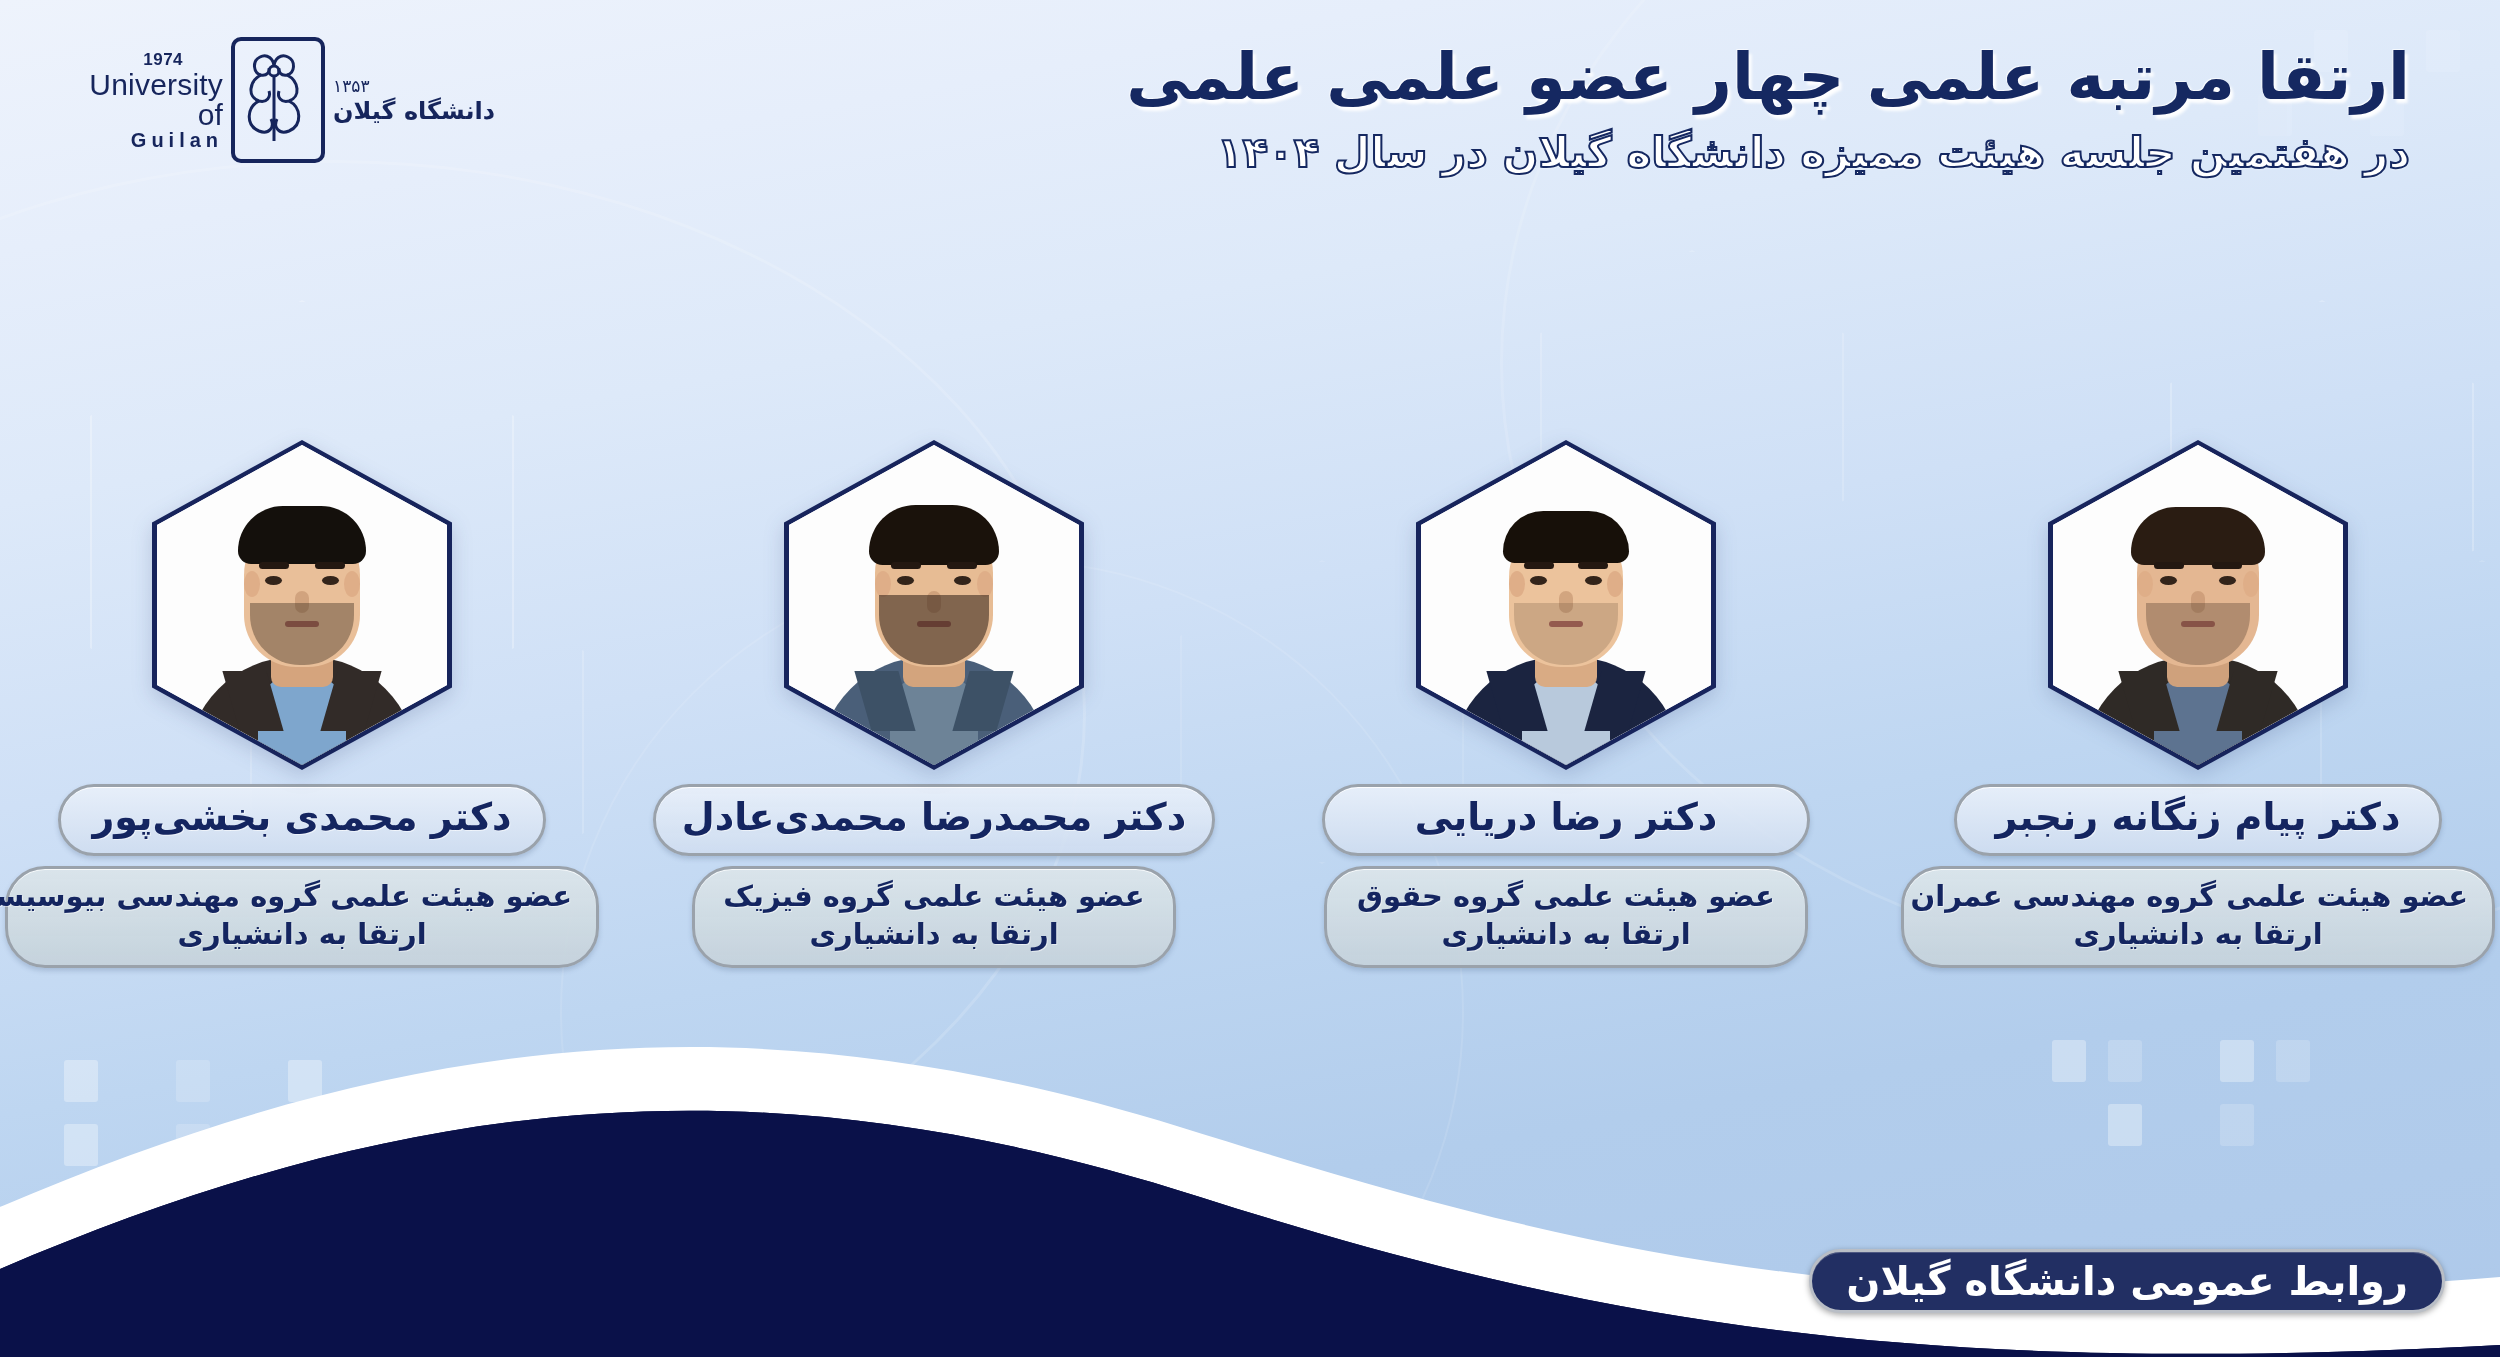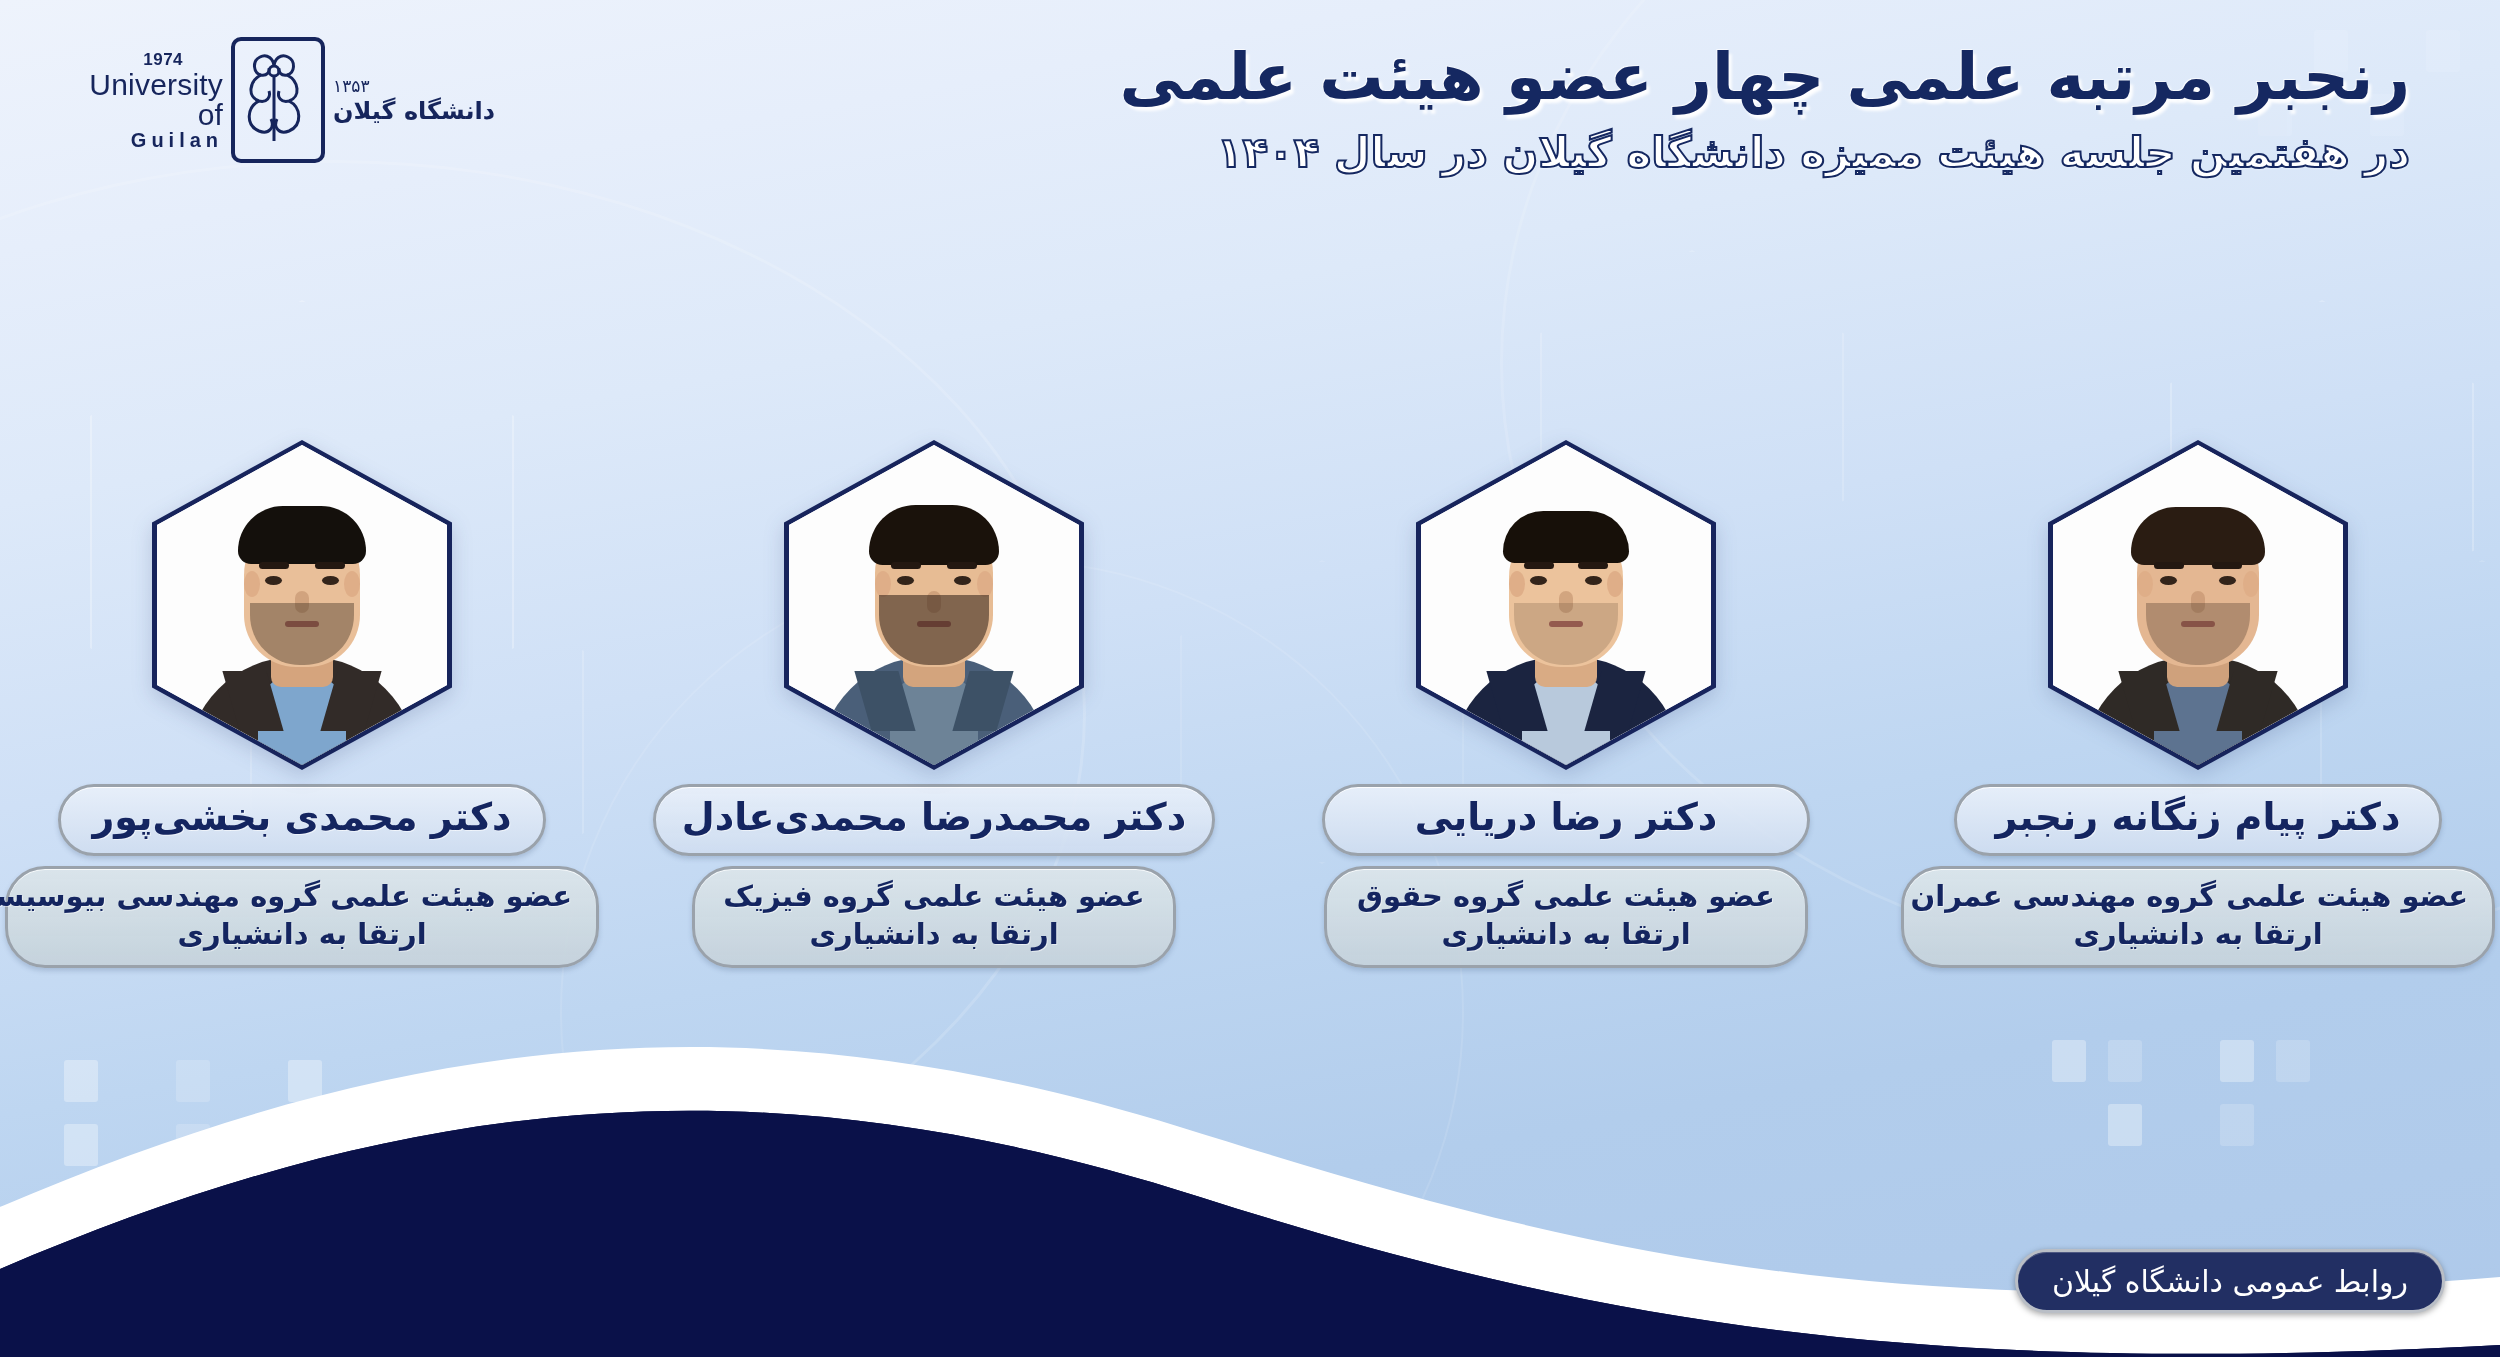--- a/index.html
+++ b/index.html
@@ -143,21 +143,21 @@
   
   .pill{
     position:absolute;bottom:44px;
     background:#222f63;border:3px solid #b9bec6;border-radius:34px;
     box-shadow:0 2px 6px rgba(0,0,0,.35), inset 0 1px 0 rgba(255,255,255,.2);
     display:flex;align-items:center;justify-content:center;
   }
   #site-pill{left:55px;height:56px;padding:0 34px;direction:ltr;}
   #site-pill .t{color:#fff;font-size:30px;font-weight:700;letter-spacing:.3px;font-family:"Liberation Sans",sans-serif;}
   #pr-pill{right:55px;height:58px;padding:0 34px;direction:rtl;}
-  #pr-pill .t{color:#fff;font-size:30px;font-weight:400;white-space:nowrap;}
+  #pr-pill .t{color:#fff;font-size:40px;font-weight:700;white-space:nowrap;}
 </style>
 </head>
 <body>
 
 <div id="poster">
 
   <div class="bg-layer">
 
     <div class="hx" style="left:90px;top:300px;width:420px;height:460px;opacity:.55;"></div>
     <div class="hx" style="left:250px;top:560px;width:330px;height:360px;opacity:.35;"></div>
@@ -248,21 +248,21 @@
       </svg>
     </div>
 
     <div class="logo-fa">
       <div class="logo-fa-year">۱۳۵۳</div>
       <div class="logo-fa-name">دانشگاه گیلان</div>
     </div>
   </div>
 
   <div class="title-block">
-    <div class="title-main">رنجبر مرتبه علمی چهار عضو هیئت علمی</div>
+    <div class="title-main">ارتقا مرتبه علمی چهار عضو علمی علمی</div>
     <div class="title-sub">در هفتمین جلسه هیئت ممیزه دانشگاه گیلان در سال ۱۴۰۴</div>
   </div>
 
   <div class="people">
 
     <div class="person">
       <div class="photo-hex">
         <div class="hex-outer"></div>
         <div class="hex-inner">
           <div class="portrait">

